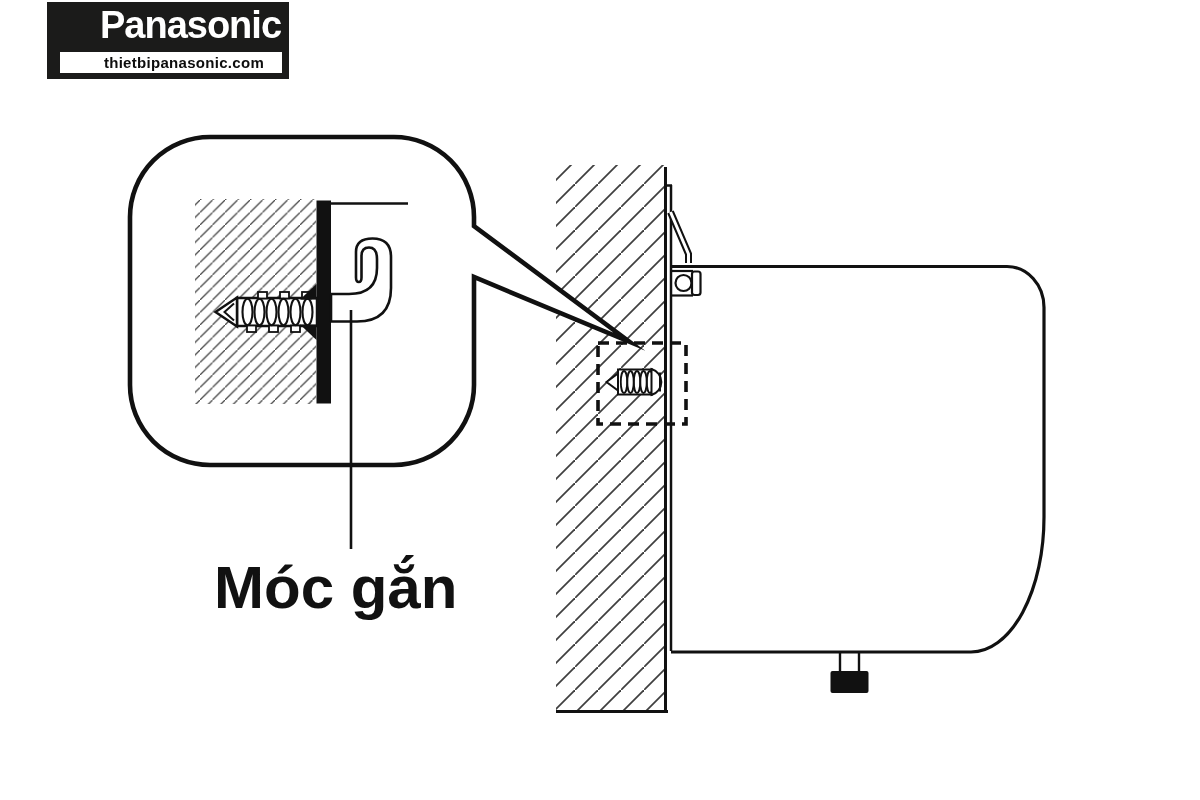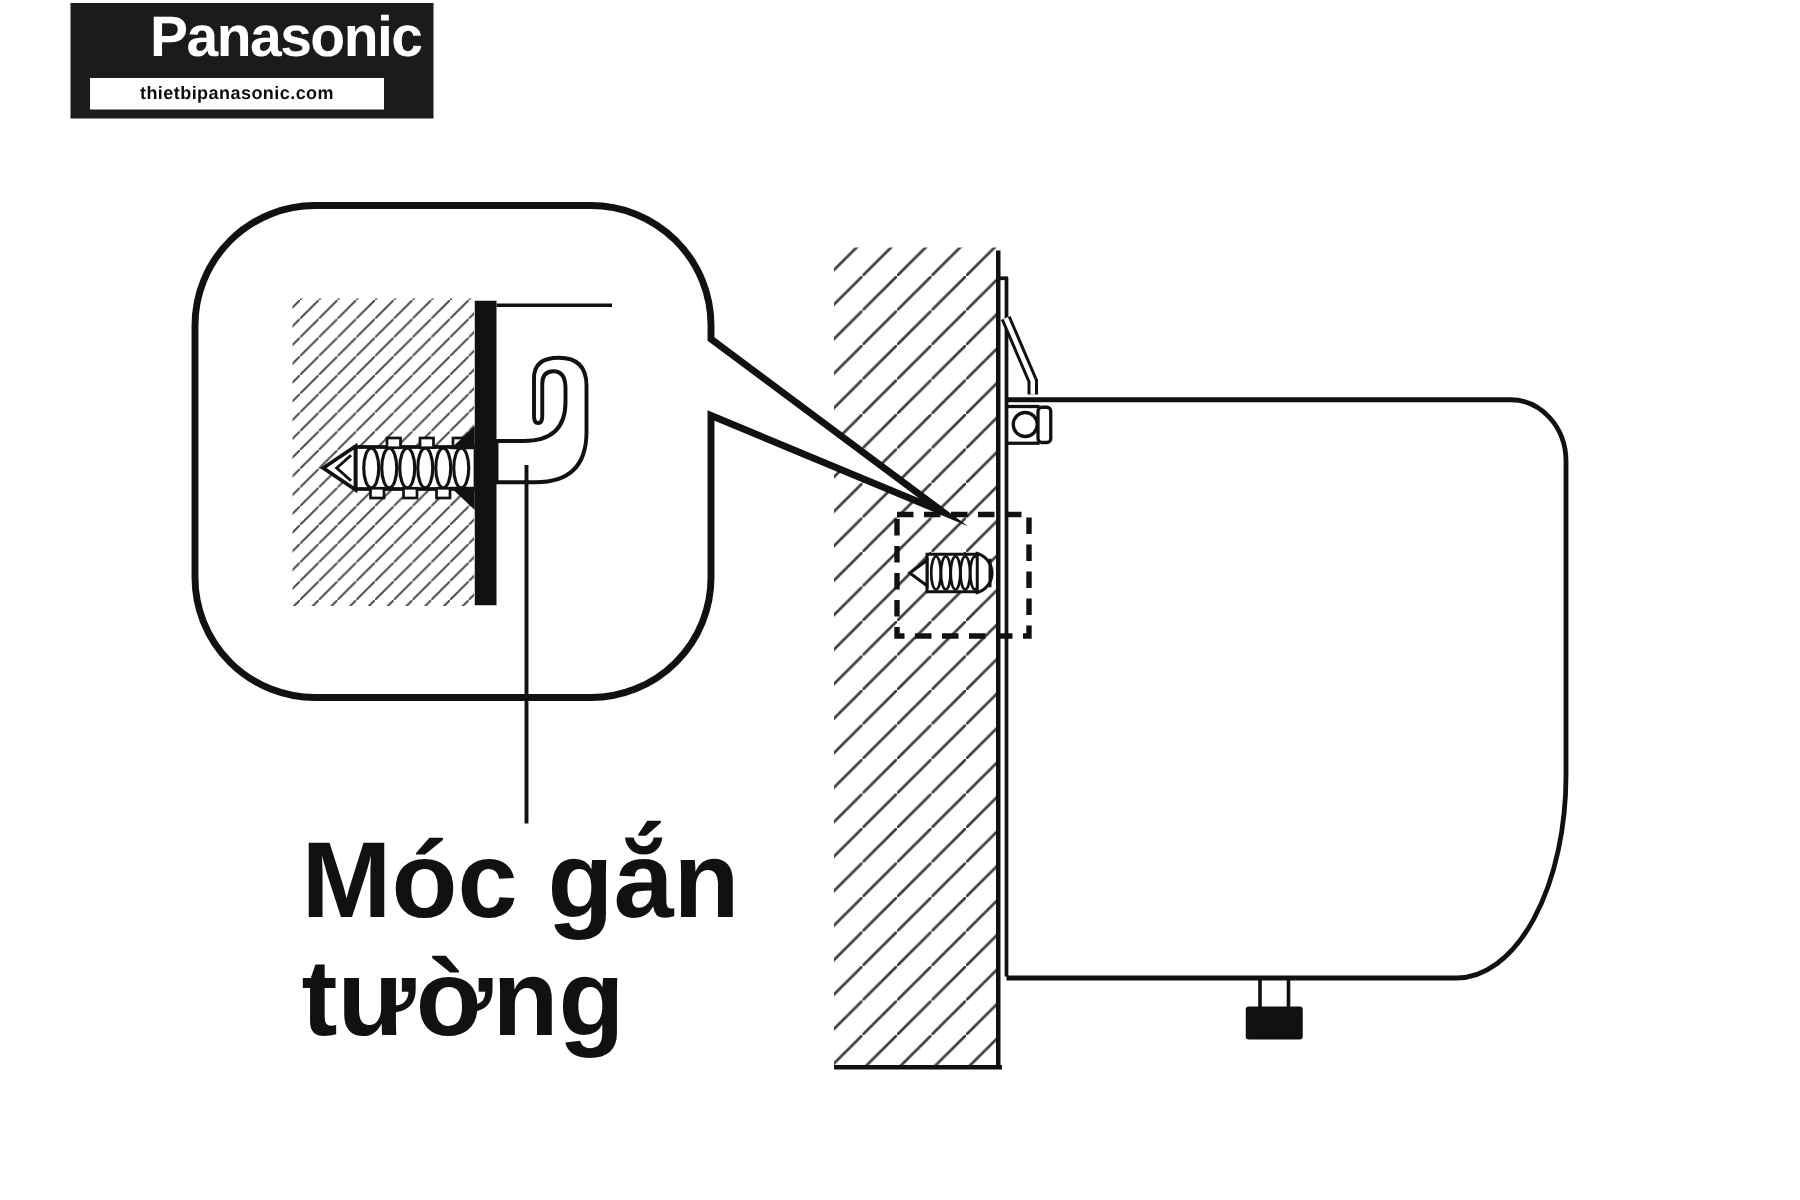--- a/index.html
+++ b/index.html
@@ -31,28 +31,29 @@
     background:var(--c-logobg);
   }
   .logo-name{
     color:var(--c-logofg);
     font-weight:bold;font-size:38px;line-height:46px;
     text-align:center;letter-spacing:-1px;margin-left:45px;
   }
   .logo-site{
     position:absolute;left:13px;top:50px;width:196px;height:21px;
     background:#ffffff;color:#0d0d0d;
-    font-weight:bold;font-size:12px;line-height:21px;text-align:center;
+    font-weight:bold;font-size:15px;line-height:21px;text-align:center;
     letter-spacing:0.3px;
+    padding-left:26px;
   }
 
   
   .hook-label{
-    position:absolute;left:201px;top:548px;
-    font-size:72px;line-height:79px;font-weight:bold;color:var(--c-ink);
+    position:absolute;left:214px;top:548px;
+    font-size:60px;line-height:79px;font-weight:bold;color:var(--c-ink);
     white-space:nowrap;
   }
 </style>
 </head>
 <body>
 
 <div class="stage">
 
   <div class="logo">
     <div class="logo-name">Panasonic</div>
@@ -142,16 +143,15 @@
       <ellipse cx="643.5" cy="382" rx="3.2" ry="11" class="ln" stroke-width="1.8"></ellipse>
       <ellipse cx="650" cy="382" rx="3.2" ry="11" class="ln" stroke-width="1.8"></ellipse>
       <path d="M 606.5 382 L 618 373.5 L 618 390.5 Z" class="fw" stroke-width="2" stroke-linejoin="miter"></path>
       <path d="M 651.5 369 A 13.5 13.5 0 0 1 651.5 395 Z" class="fw" stroke-width="2"></path>
       <line x1="660" y1="372.5" x2="660" y2="391.5" class="ln" stroke-width="2"></line>
     </g>
   </svg>
 
   <div class="hook-label">
     <div>Móc gắn</div>
-    <div>tường</div>
   </div>
 
 </div>
 
 </body></html>

